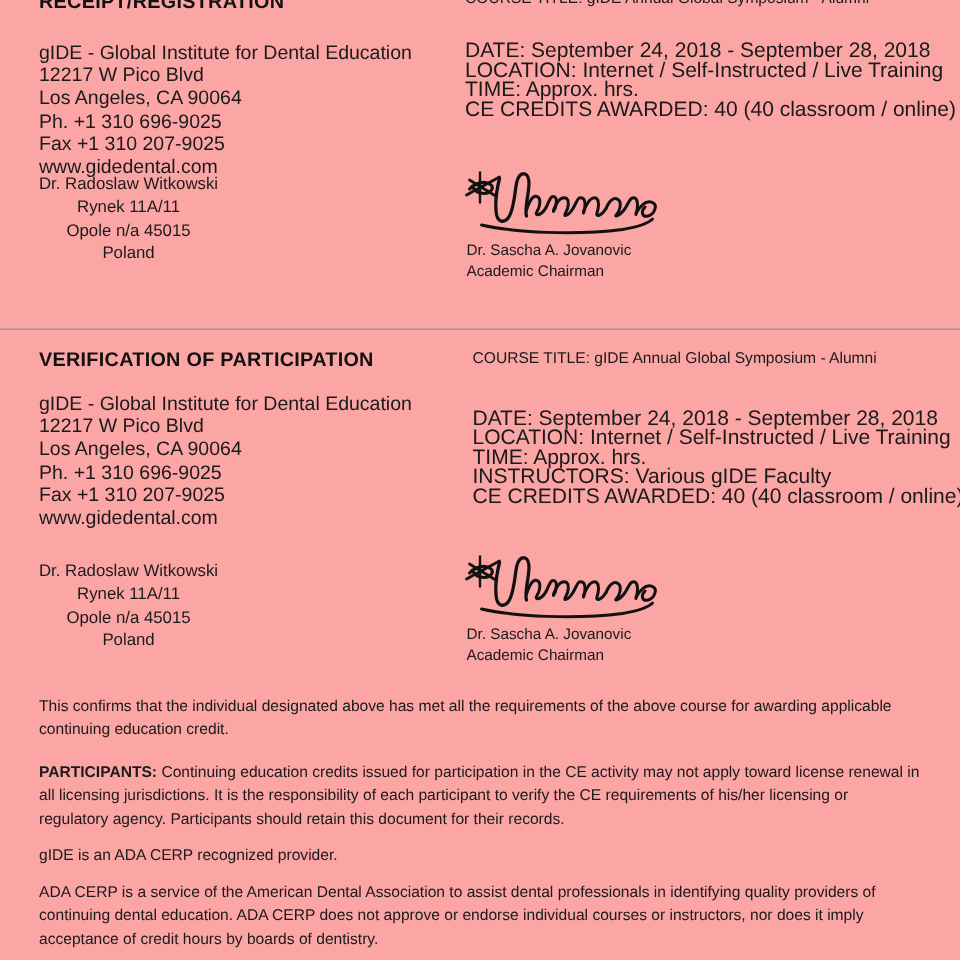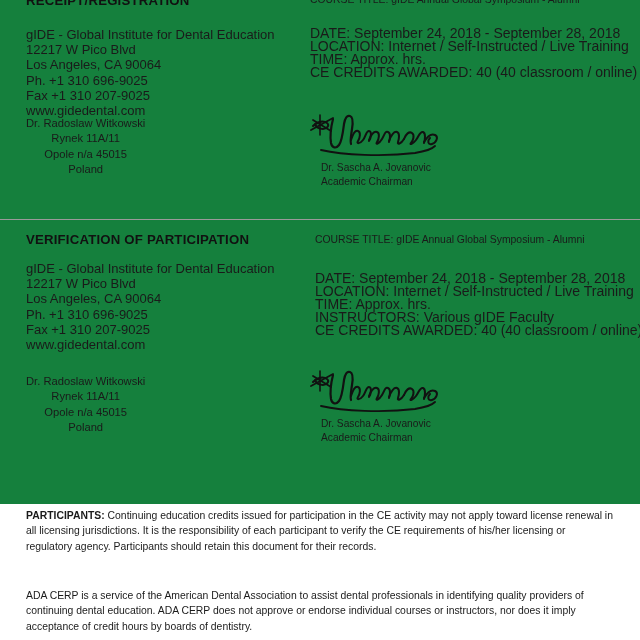--- a/index.html
+++ b/index.html
@@ -11,22 +11,22 @@
     width: 640px;
     height: 640px;
     overflow: hidden;
     font-family: "Liberation Sans", sans-serif;
     color: #1a1a1a;
     position: relative;
   }
   .page {
     position: relative;
     width: 640px;
-    height: 504px;
-    background: #15803d;
+    height: 640px;
+    background: #fca5a5;
   }
 
   
   .sec-title {
     font-size: 13.2px;
     font-weight: bold;
     letter-spacing: 0.2px;
     color: #111111;
     white-space: nowrap;
   }
@@ -88,21 +88,21 @@
   .sec2-title { position: absolute; left: 26px; top: 232px; }
   .sec2-course{ position: absolute; left: 315px; top: 234px; }
   .sec2-addr  { position: absolute; left: 26px; top: 261px; }
   .sec2-meta  { position: absolute; left: 315px; top: 272px; }
   .sec2-recip { position: absolute; left: 26px; top: 374px; }
   .sec2-sig   { position: absolute; left: 303px; top: 366px; }
 
   
   .sig-block { width: 250px; }
   .sig-svg { display: block; width: 200px; height: 50px; }
-  .sig-names { margin-top: 1px; margin-left: 18px; }
+  .sig-names { margin-top: 1px; margin-left: 8px; }
 
   
   .par { position: absolute; left: 26px; width: 588px; }
   .par-confirm { top: 464px; }
   .par-participants { top: 508px; }
   .par-cerp-short { top: 563px; }
   .par-cerp-long { top: 588px; }
   .par b { font-weight: bold; }
 </style>
 </head>
@@ -204,21 +204,23 @@
         <path d="M121 32 C124 27, 128 23, 132 25 C136 27, 133 33, 129 34 C125 35, 124 31, 127 28" stroke-width="2.0"></path>
         <path d="M18 40 C40 45, 80 47, 112 43 C124 41, 130 38, 132 36" stroke-width="1.9"></path>
       </g>
     </svg>
     <div class="sig-names">
       <div class="sig-name">Dr. Sascha A. Jovanovic</div>
       <div class="sig-name">Academic Chairman</div>
     </div>
   </div>
 
+  <div class="par par-confirm body-par">This confirms that the individual designated above has met all the requirements of the above course for awarding applicable continuing education credit.</div>
 
   <div class="par par-participants body-par">
     <b>PARTICIPANTS:</b><span> Continuing education credits issued for participation in the CE activity may not apply toward license renewal in all licensing jurisdictions. It is the responsibility of each participant to verify the CE requirements of his/her licensing or regulatory agency. Participants should retain this document for their records.</span>
   </div>
 
+  <div class="par par-cerp-short body-par">gIDE is an ADA CERP recognized provider.</div>
 
   <div class="par par-cerp-long body-par">ADA CERP is a service of the American Dental Association to assist dental professionals in identifying quality providers of continuing dental education. ADA CERP does not approve or endorse individual courses or instructors, nor does it imply acceptance of credit hours by boards of dentistry.</div>
 
 </div>
 
 </body></html>

